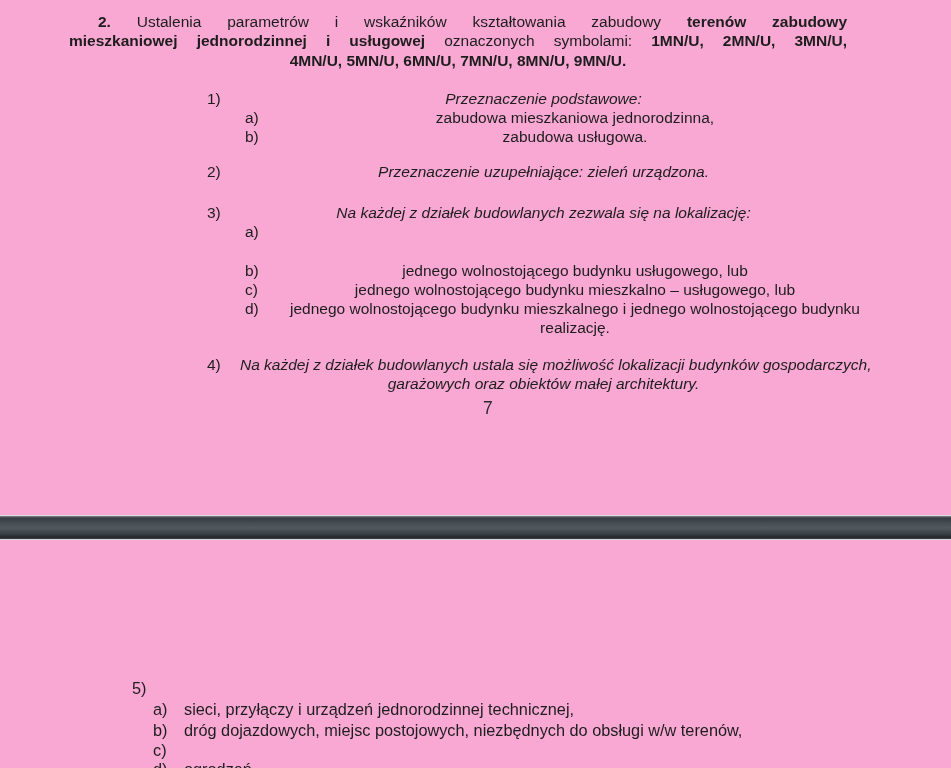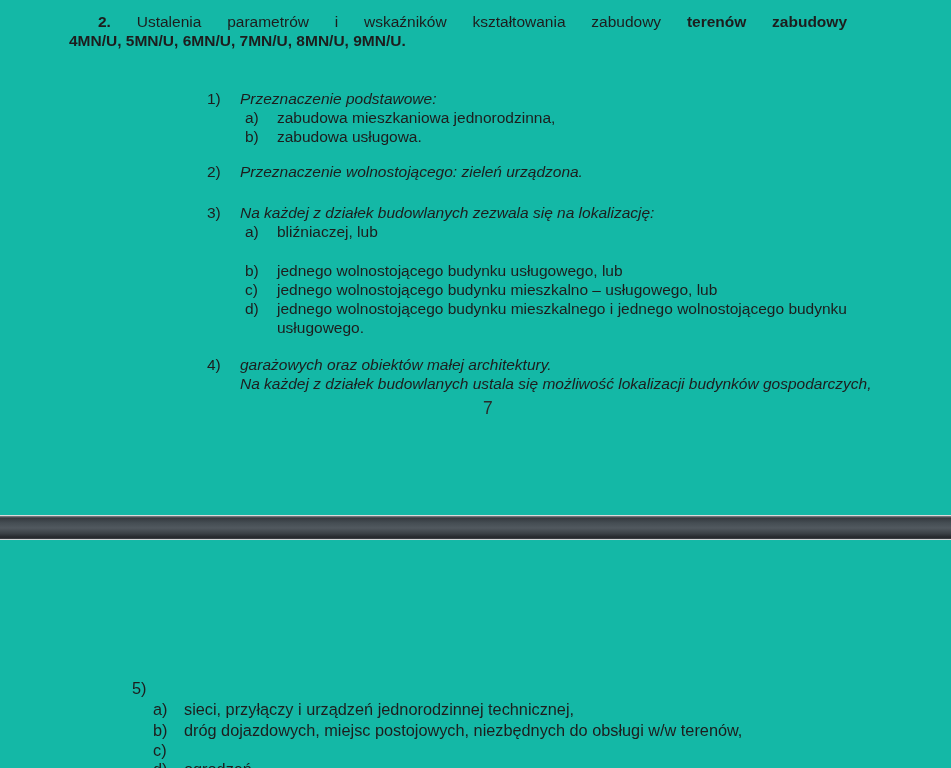--- a/index.html
+++ b/index.html
@@ -9,27 +9,27 @@
     height: 768px;
     overflow: hidden;
     background: #ffffff;
     font-family: "Liberation Sans", sans-serif;
     color: #1d1d1d;
   }
   .page {
     position: absolute;
     left: 0;
     width: 951px;
-    background: #14b8a6;
+    background: #f9a8d4;
   }
   #page1 { top: 0; height: 515px; }
   #page2 { top: 540px; height: 228px; }
 
   
-  .line { white-space: nowrap; }
+  .line { white-space: nowrap; text-align: center; }
   .just {
     text-align: justify;
     text-align-last: justify;
     white-space: normal;
   }
   .b { font-weight: bold; }
 
   .p1text { font-size: 15.5px; line-height: 19.3px; }
   .p2text { font-size: 16.3px; line-height: 20.3px; }
 
@@ -45,21 +45,21 @@
     position: absolute;
     display: flex;
     align-items: flex-start;
   }
   
   .p1-num  { left: 207px; }
   .p1-num .marker { flex: 0 0 33px; }
   .p1-num .content { width: 607px; font-style: italic; }
   .p1-sub  { left: 245px; }
   .p1-sub .marker { flex: 0 0 32px; }
-  .p1-sub .content { width: 570px; }
+  .p1-sub .content { width: 570px; margin-left: 13px; }
 
   
   .p2-num { left: 132px; }
   .p2-num .marker { flex: 0 0 26px; }
   .p2-sub { left: 153px; }
   .p2-sub .marker { flex: 0 0 31px; }
 
   #page-number {
     position: absolute;
     left: 483px;
@@ -91,20 +91,25 @@
 <body>
 
 <div class="page p1text" id="page1">
 
   <div id="intro">
     <div class="just first">
       <span class="b">2.</span>
       <span>Ustalenia parametrów i wskaźników kształtowania zabudowy</span>
       <span class="b">terenów zabudowy</span>
     </div>
+    <div class="just">
+      <span class="b">mieszkaniowej jednorodzinnej i usługowej</span>
+      <span>oznaczonych symbolami:</span>
+      <span class="b">1MN/U, 2MN/U, 3MN/U,</span>
+    </div>
     <div class="line b">4MN/U, 5MN/U, 6MN/U, 7MN/U, 8MN/U, 9MN/U.</div>
   </div>
 
   <div class="abs-row p1-num" style="top:89px">
     <span class="marker">1)</span>
     <div class="content">
         <div class="line">Przeznaczenie podstawowe:</div>
       </div>
   </div>
   <div class="abs-row p1-sub" style="top:108px">
@@ -116,61 +121,60 @@
   <div class="abs-row p1-sub" style="top:127px">
     <span class="marker">b)</span>
     <div class="content">
         <div class="line">zabudowa usługowa.</div>
       </div>
   </div>
 
   <div class="abs-row p1-num" style="top:162px">
     <span class="marker">2)</span>
     <div class="content">
-        <div class="line">Przeznaczenie wolnostojącego: zieleń urządzona.</div>
+        <div class="line">Przeznaczenie uzupełniające: zieleń urządzona.</div>
       </div>
   </div>
 
   <div class="abs-row p1-num" style="top:203px">
     <span class="marker">3)</span>
     <div class="content">
         <div class="line">Na każdej z działek budowlanych zezwala się na lokalizację:</div>
       </div>
   </div>
   <div class="abs-row p1-sub" style="top:222px">
     <span class="marker">a)</span>
     <div class="content">
-      <div class="line">bliźniaczej, lub</div>
     </div>
   </div>
   <div class="abs-row p1-sub" style="top:261px">
     <span class="marker">b)</span>
     <div class="content">
         <div class="line">jednego wolnostojącego budynku usługowego, lub</div>
       </div>
   </div>
   <div class="abs-row p1-sub" style="top:280px">
     <span class="marker">c)</span>
     <div class="content">
         <div class="line">jednego wolnostojącego budynku mieszkalno – usługowego, lub</div>
       </div>
   </div>
   <div class="abs-row p1-sub" style="top:299px">
     <span class="marker">d)</span>
     <div class="content">
       <div class="just">jednego wolnostojącego budynku mieszkalnego i jednego wolnostojącego budynku</div>
-      <div class="line">usługowego.</div>
+      <div class="line">realizację.</div>
     </div>
   </div>
 
   <div class="abs-row p1-num" style="top:355px">
     <span class="marker">4)</span>
     <div class="content">
+      <div class="line">Na każdej z działek budowlanych ustala się możliwość lokalizacji budynków gospodarczych,</div>
       <div class="line">garażowych oraz obiektów małej architektury.</div>
-      <div class="line">Na każdej z działek budowlanych ustala się możliwość lokalizacji budynków gospodarczych,</div>
     </div>
   </div>
 
   <div id="page-number">7</div>
 </div>
 
 <div id="separator"></div>
 
 <div class="page p2text" id="page2">
 

